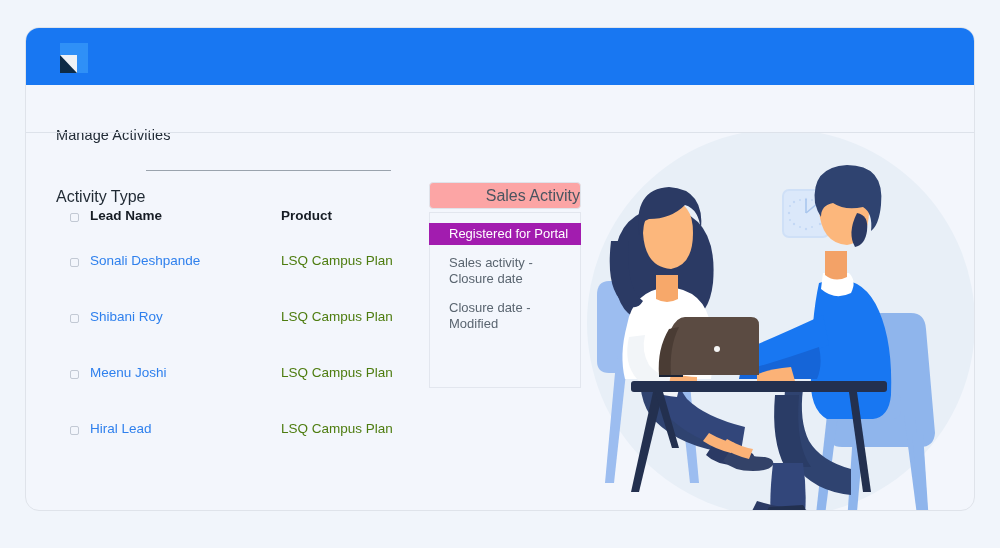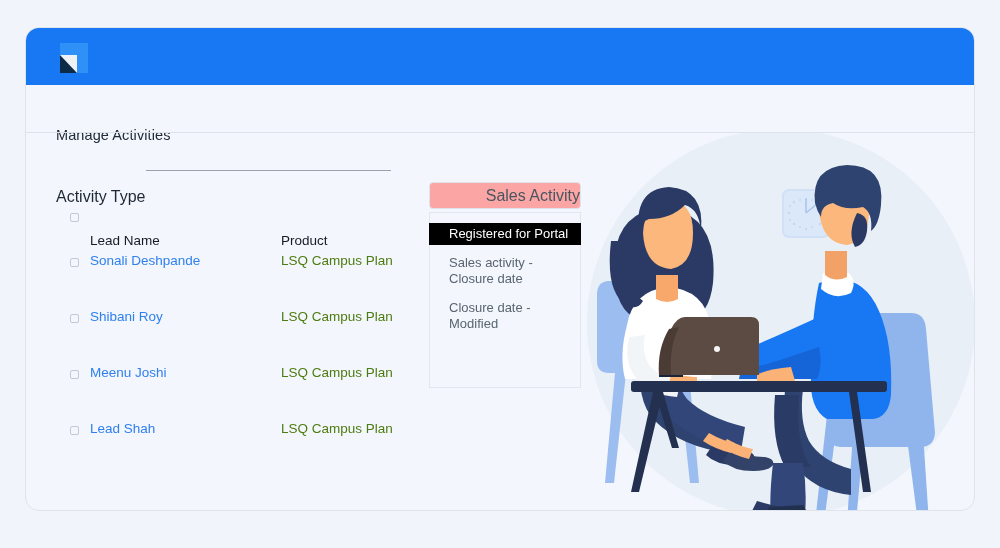--- a/index.html
+++ b/index.html
@@ -135,22 +135,21 @@
   .c-prod {
     position: absolute;
     left: 225px;
     top: 0px;
     font-size: 13.5px;
     white-space: nowrap;
   }
   .tbl-row.header .c-name,
   .tbl-row.header .c-prod {
     color: #161c24;
-    font-weight: 400;
-    margin-top: 25px;
+    font-weight: 700;
   }
   .tbl-row.data .c-name { color: #2f80ed; }
   .tbl-row.data .c-prod { color: #4d7c0f; }
 
   
   .select-box {
     position: absolute;
     left: 403px;
     top: 154px;
     width: 152px;
@@ -177,21 +176,21 @@
   }
   .opt {
     font-size: 13px;
     color: #5a6570;
     padding: 3px 0 3px 19px;
     line-height: 16px;
     margin-bottom: 7px;
     white-space: pre-line;
   }
   .opt.active {
-    background: #000000;
+    background: #a21caf;
     color: #ffffff;
     margin-left: -1px;
     margin-right: -1px;
     padding-left: 20px;
   }
 
   
   .illus {
     position: absolute;
     left: 545px;
@@ -355,19 +354,19 @@
         <span class="c-name">Shibani Roy</span>
         <span class="c-prod">LSQ Campus Plan</span>
       </div>
       <div class="tbl-row data">
         <span class="cbox"></span>
         <span class="c-name">Meenu Joshi</span>
         <span class="c-prod">LSQ Campus Plan</span>
       </div>
       <div class="tbl-row data">
         <span class="cbox"></span>
-        <span class="c-name">Lead Shah</span>
+        <span class="c-name">Hiral Lead</span>
         <span class="c-prod">LSQ Campus Plan</span>
       </div>
     </div>
 
   </div>
 </div>
 
 </body></html>

